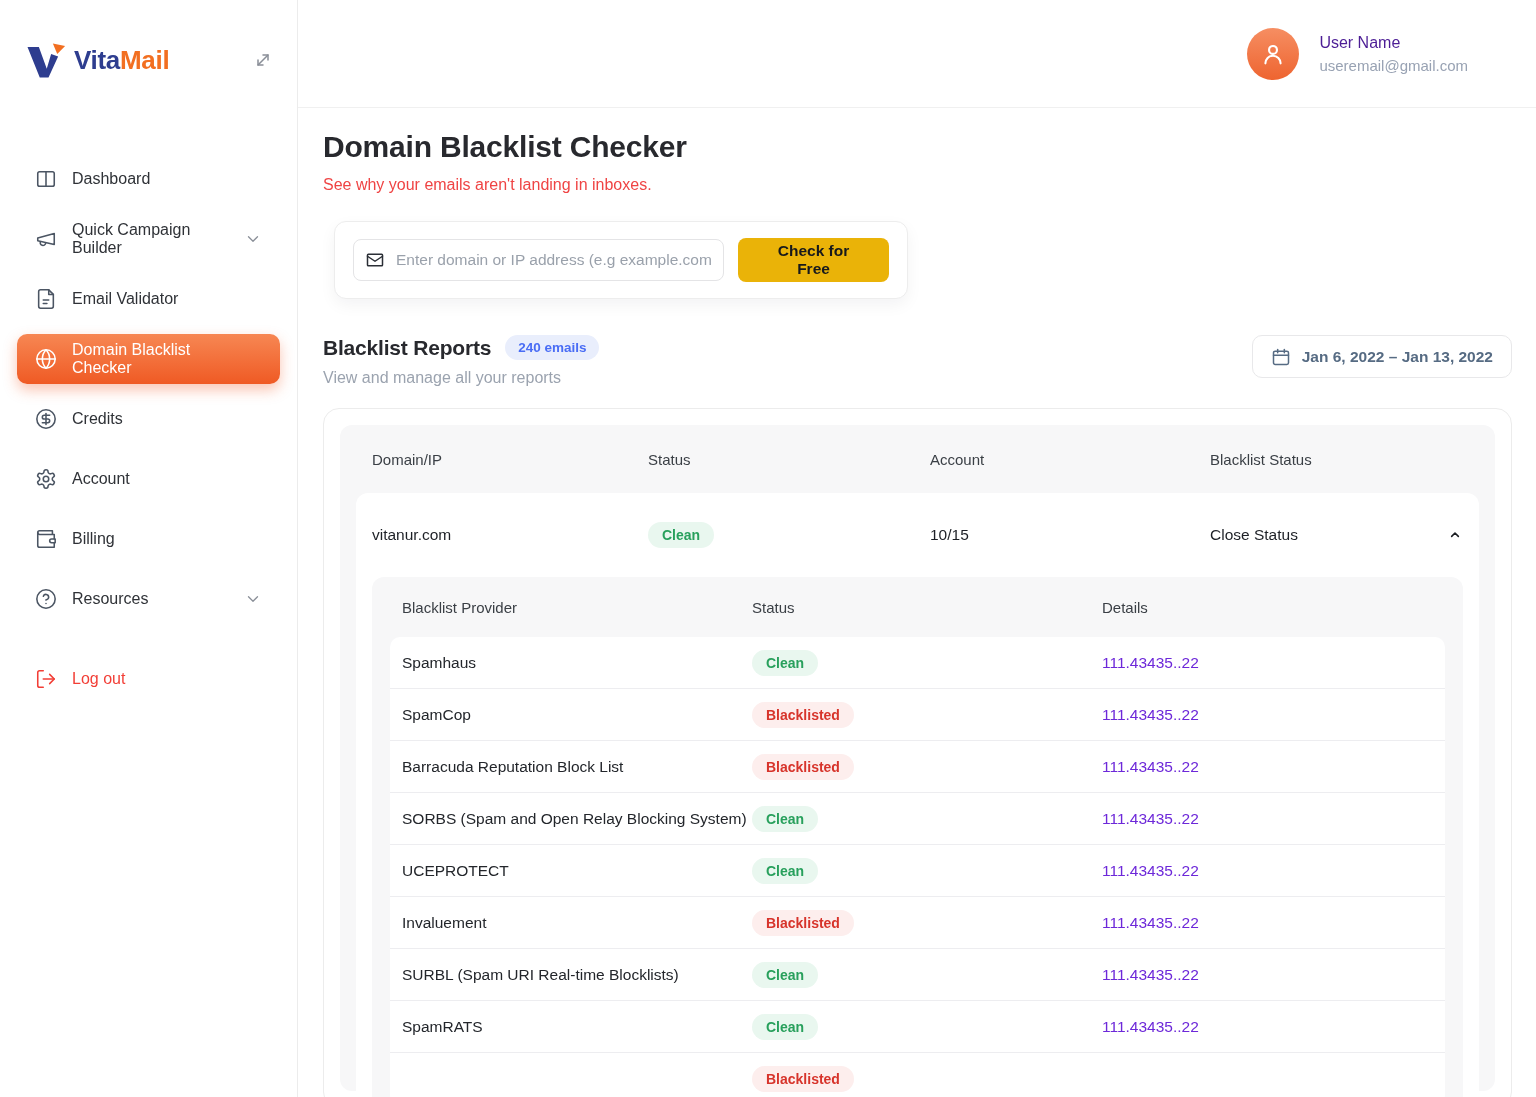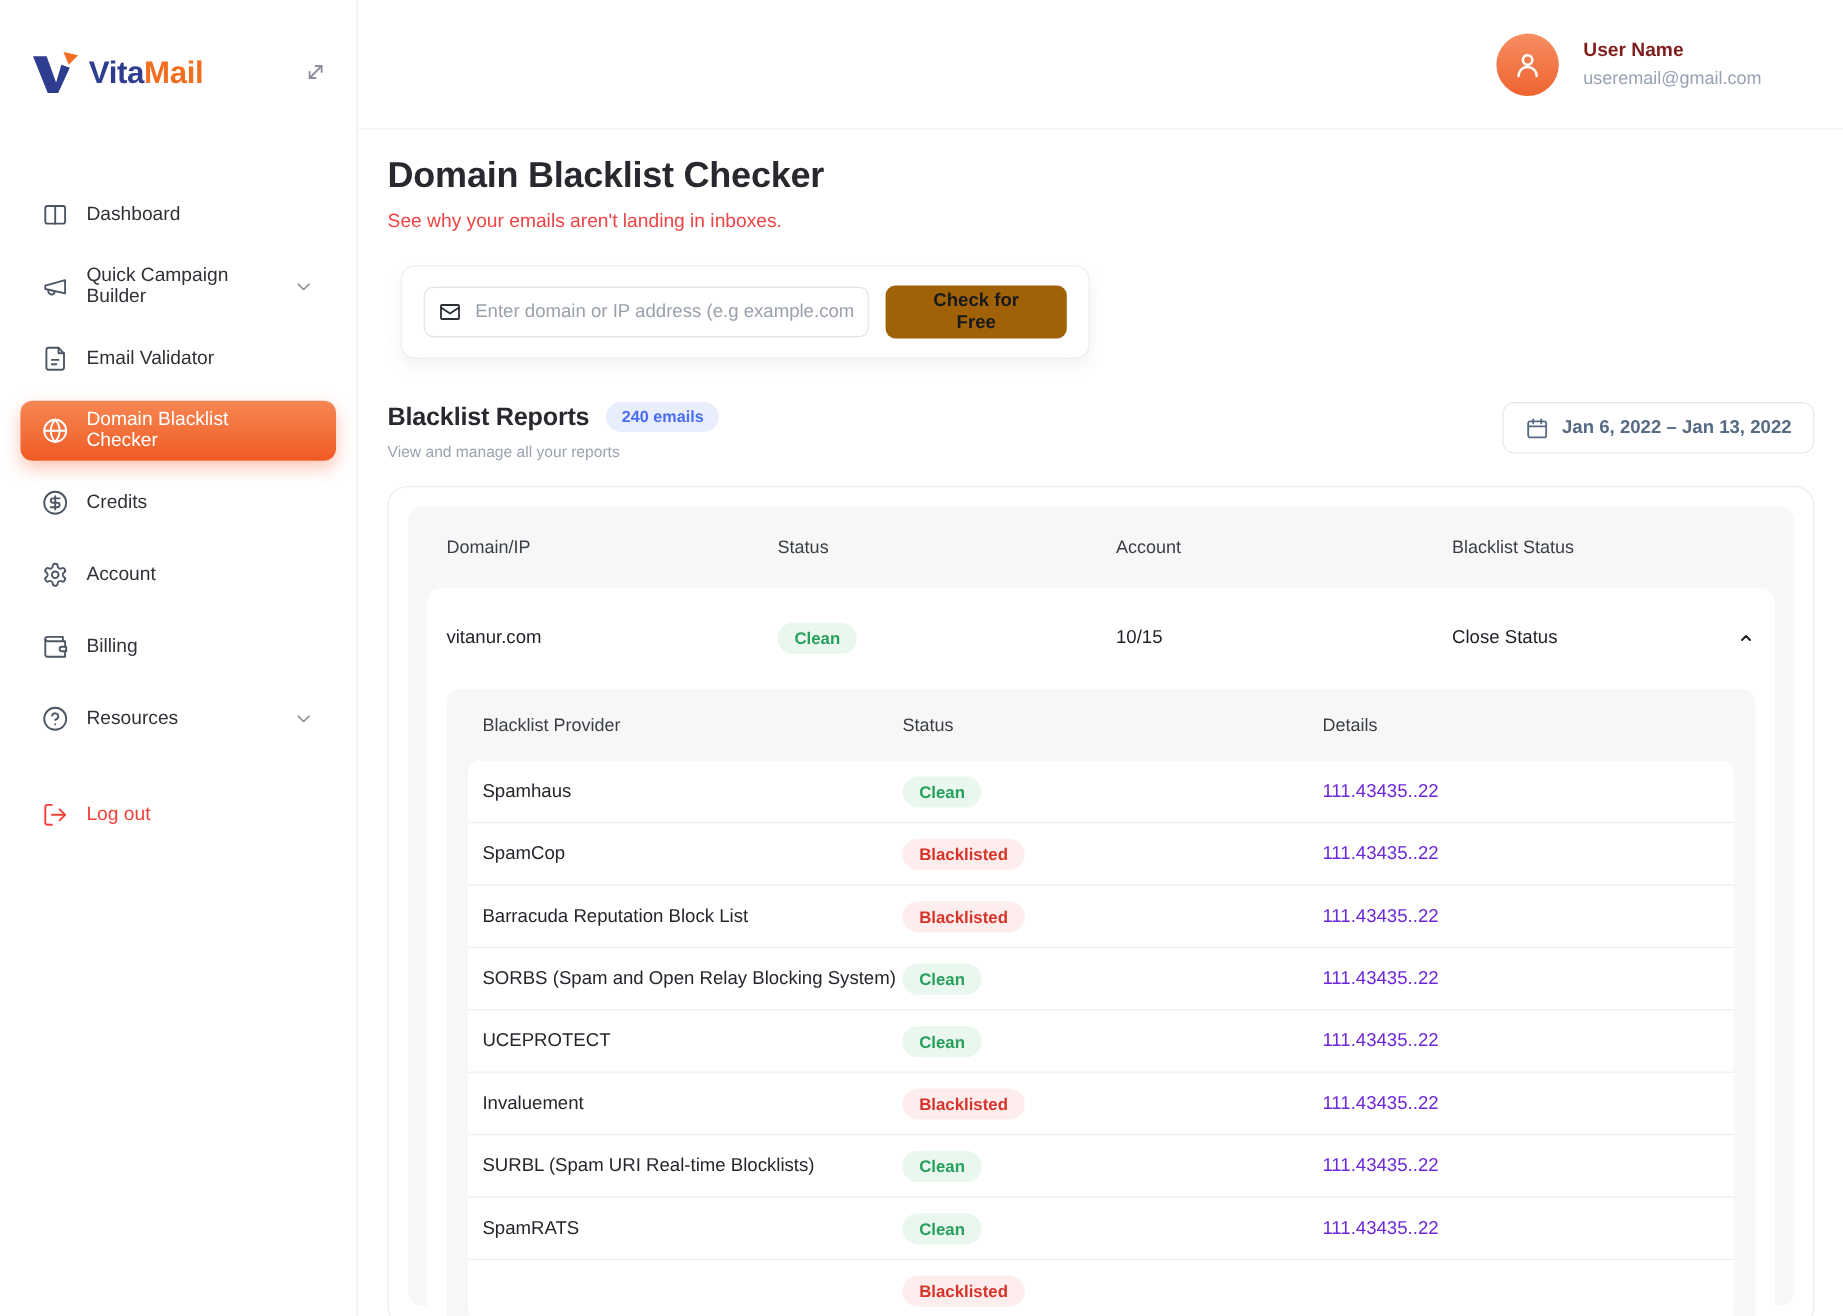--- a/index.html
+++ b/index.html
@@ -28,46 +28,46 @@
   .nav-item.logout { margin-top:20px; color:#f23e36; }
   .nav-item.logout .nav-icon { color:#f23e36; }
 
   
   .main { flex:1; display:flex; flex-direction:column; min-width:0; }
   .topbar { height:108px; flex:0 0 108px; border-bottom:1px solid #f0f0f0;
     display:flex; align-items:center; justify-content:flex-end; padding-right:68px; }
   .user { display:flex; align-items:center; gap:20px; cursor:pointer; }
   .avatar { width:52px; height:52px; border-radius:50%;
     background:linear-gradient(180deg,#f68e62,#ee6430); display:flex; align-items:center; justify-content:center; }
-  .user-name { font-size:16px; font-weight:700; color:#7f1d1d; margin-bottom:5px; }
+  .user-name { font-size:16px; font-weight:400; color:#4c1d95; margin-bottom:5px; }
   .user-email { font-size:15px; color:#98a2b3; }
 
   .content { padding:22px 24px 0 25px; }
   .page-title { font-size:30px; font-weight:800; color:#28292e; letter-spacing:-0.2px; }
   .page-subtitle { margin-top:12px; font-size:16px; color:#ef4444; }
 
   
   .search-card { margin:27px 0 0 11px; width:574px; height:78px; border:1px solid #ededed;
     border-radius:12px; background:#fff; box-shadow:0 6px 16px rgba(16,24,40,.05);
     display:flex; align-items:center; padding:0 18px; gap:14px; }
   .input-wrap { position:relative; width:391px; height:42px; }
   .input-wrap .mail-ic { position:absolute; left:12px; top:50%; transform:translateY(-50%); color:#2b2f36; display:flex; }
   .domain-input { width:100%; height:100%; border:1px solid #e4e4e6; border-radius:8px;
     padding:0 12px 0 42px; font-size:15.5px; font-family:inherit; color:#23262b; outline:none; }
   .domain-input::placeholder { color:#9aa1ab; }
-  .check-btn { height:44px; padding:0 24px; background:#a16207; border:none; border-radius:8px;
+  .check-btn { height:44px; padding:0 24px; background:#eab308; border:none; border-radius:8px;
     font-family:inherit; font-size:15.5px; font-weight:600; color:#17191c; cursor:pointer; }
 
   
   .reports-head { margin-top:36px; display:flex; justify-content:space-between; align-items:flex-start;gap:24px; }
   .rh-title-row { display:flex; align-items:center; gap:14px; }
   .rh-title { font-size:21px; font-weight:800; color:#28292e; letter-spacing:-0.2px; }
   .rh-badge { background:#e9eefc; color:#4a6df5; font-size:13.5px; font-weight:600;
     padding:5px 13px; border-radius:13px; }
-  .rh-sub { margin-top:9px; font-size:13px; color:#9ba3af; }
+  .rh-sub { margin-top:9px; font-size:16px; color:#9ba3af; }
   .date-btn { display:flex; align-items:center; gap:11px; border:1px solid #e8e8ea; border-radius:10px;
     background:#fff; padding:0 18px; height:43px; font-size:15.5px; font-weight:700; color:#566b83; cursor:pointer; }
   .date-btn .cal-ic { display:flex; color:#566b83; }
 
   
   .outer-card { margin-top:21px; border:1px solid #ececec; border-radius:16px; padding:16px; background:#fff; height:700px; }
   .gray-panel { background:#f7f7f8; border-radius:12px; padding:0 16px 16px 16px; height:100%; }
   .main-cols { display:grid; grid-template-columns:276px 282px 280px 1fr 24px; align-items:center;
     height:68px; padding:0 16px; font-size:15px; color:#3a3f45; }
   .row-card { background:#fff; border-radius:12px; padding:0 16px 16px 16px; }

